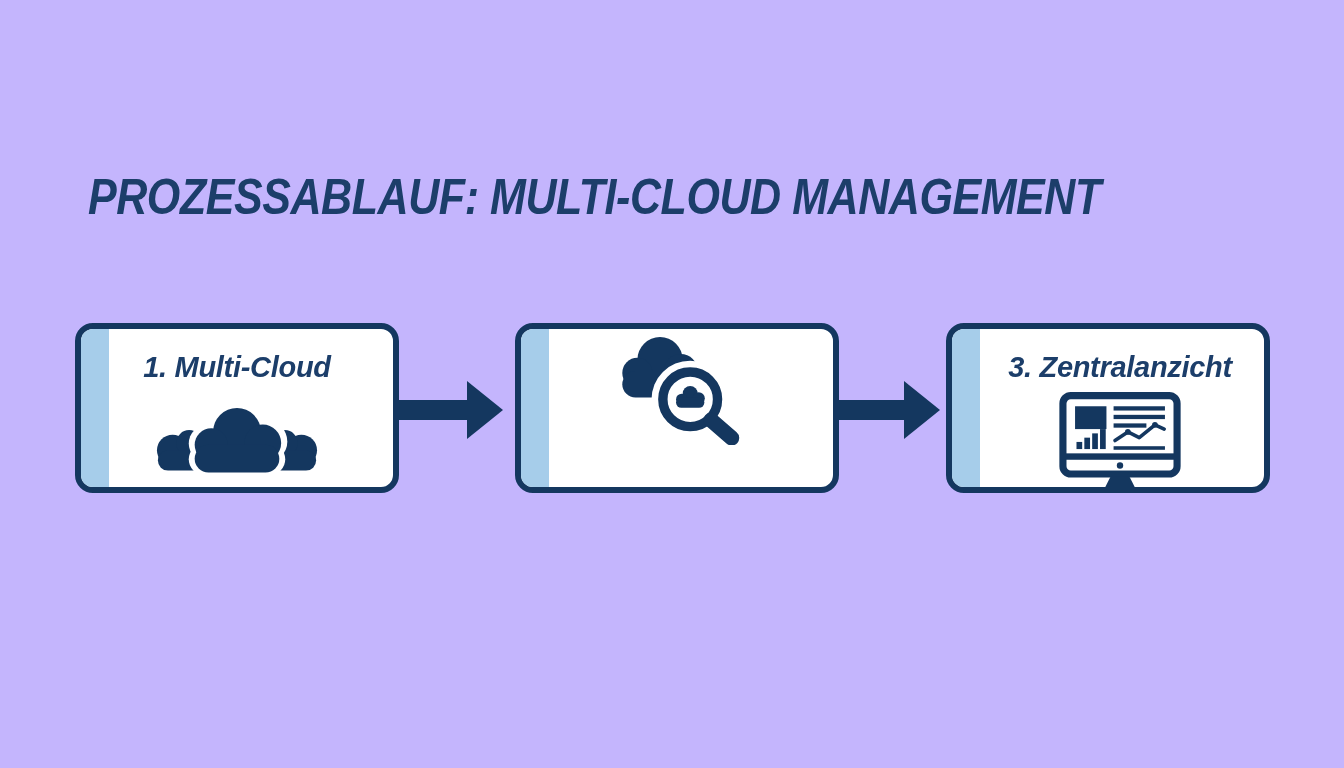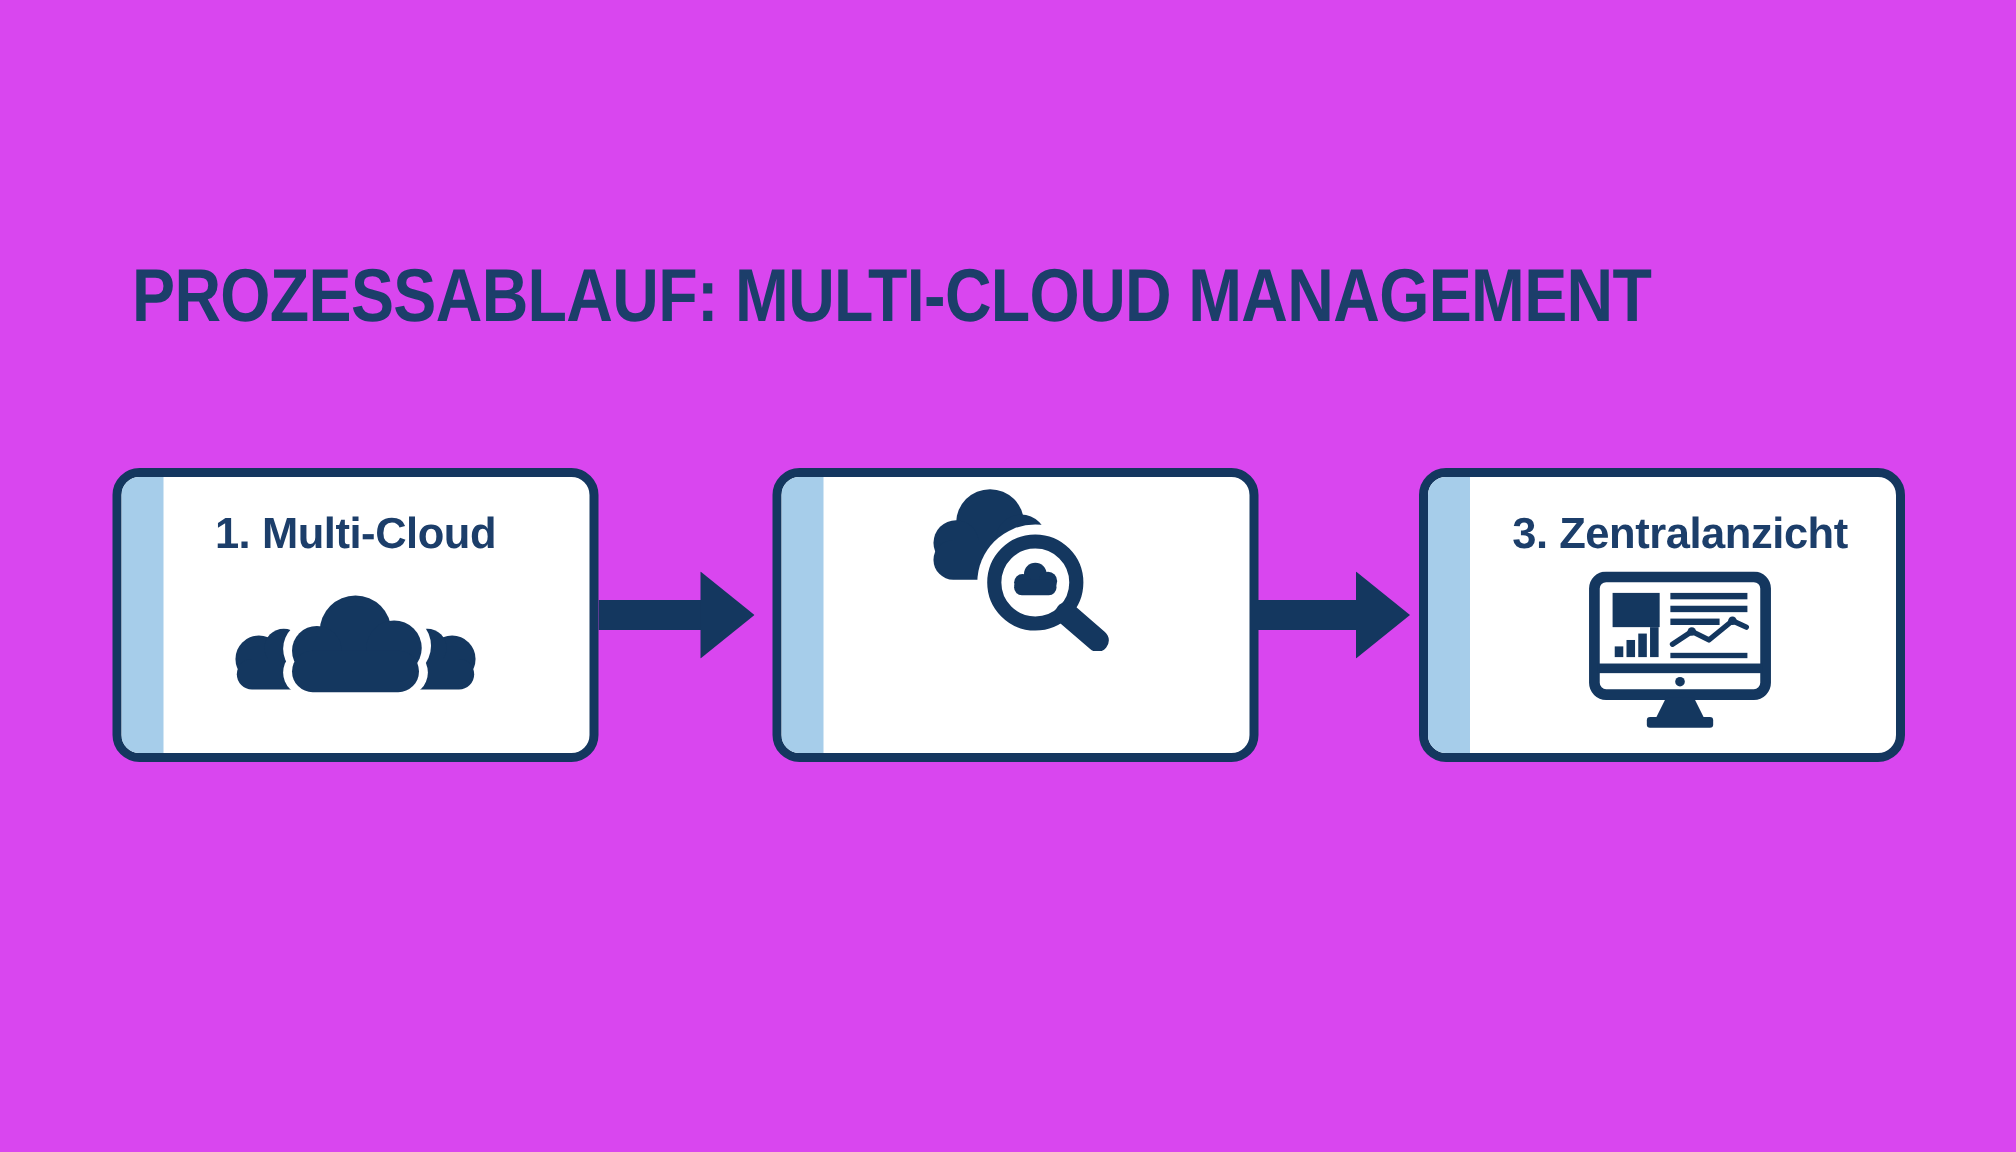--- a/index.html
+++ b/index.html
@@ -1,28 +1,28 @@
 <!DOCTYPE html>
 <html><head>
 <meta charset="utf-8">
 <style>
   html,body { margin:0; padding:0; }
   body { font-family:"Liberation Sans", sans-serif; background:#ffffff; }
   .canvas {
     position:relative; width:1344px; height:768px;
-    background:#d946ef; overflow:hidden;
+    background:#c4b5fd; overflow:hidden;font-style:italic;
   }
   .title {
     position:absolute; left:88px; top:168px; margin:0;
     font-size:50px; font-weight:bold; color:#1c3e6a;
     letter-spacing:-0.5px; white-space:nowrap;
     transform:scaleX(0.86); transform-origin:left center;
   }
   .step {
-    position:absolute; top:312px; width:324px; height:196px;
+    position:absolute; top:323px; width:324px; height:170px;
     background:#ffffff; border:6px solid #14375f; border-radius:18px;
     box-sizing:border-box; overflow:hidden;
   }
   #step1 { left:75px; }
   #step2 { left:515px; }
   #step3 { left:946px;padding-left:24px; }
   .strip {
     position:absolute; left:0; top:0; bottom:0; width:28px;
     background:#a6cdea;
   }

